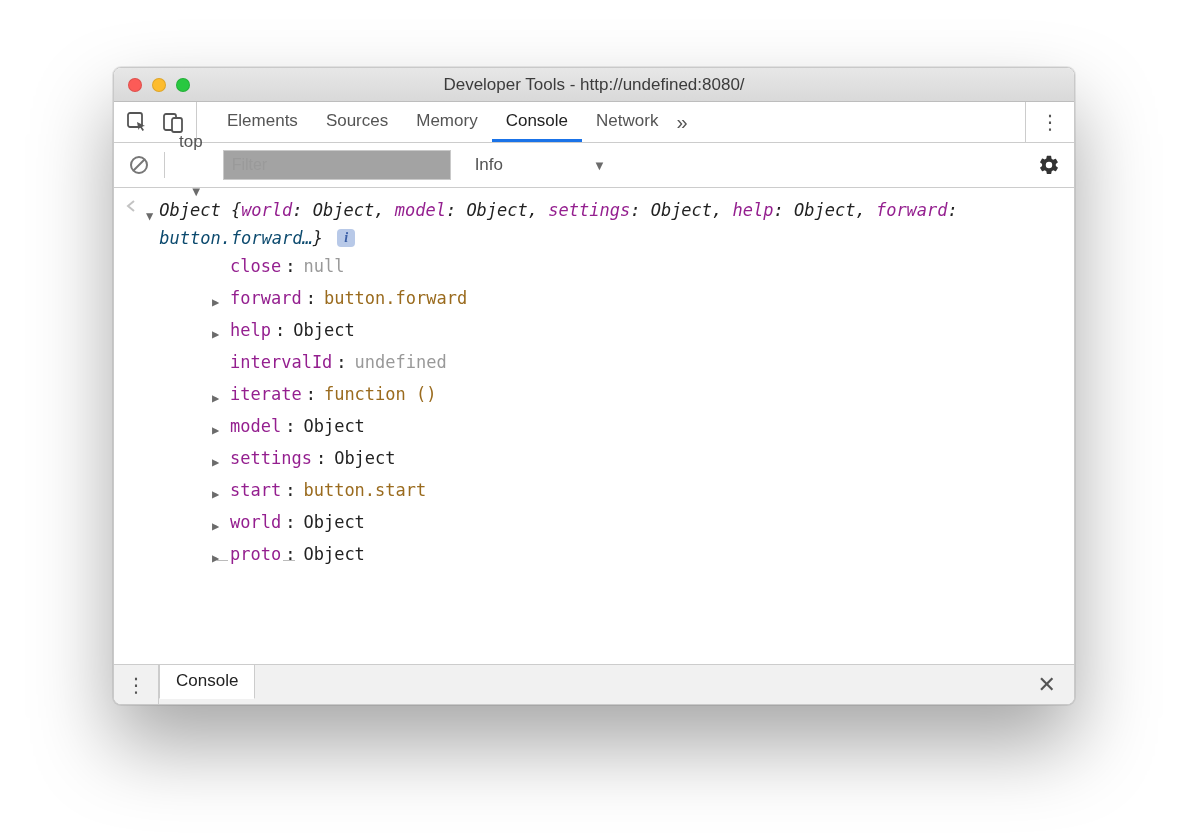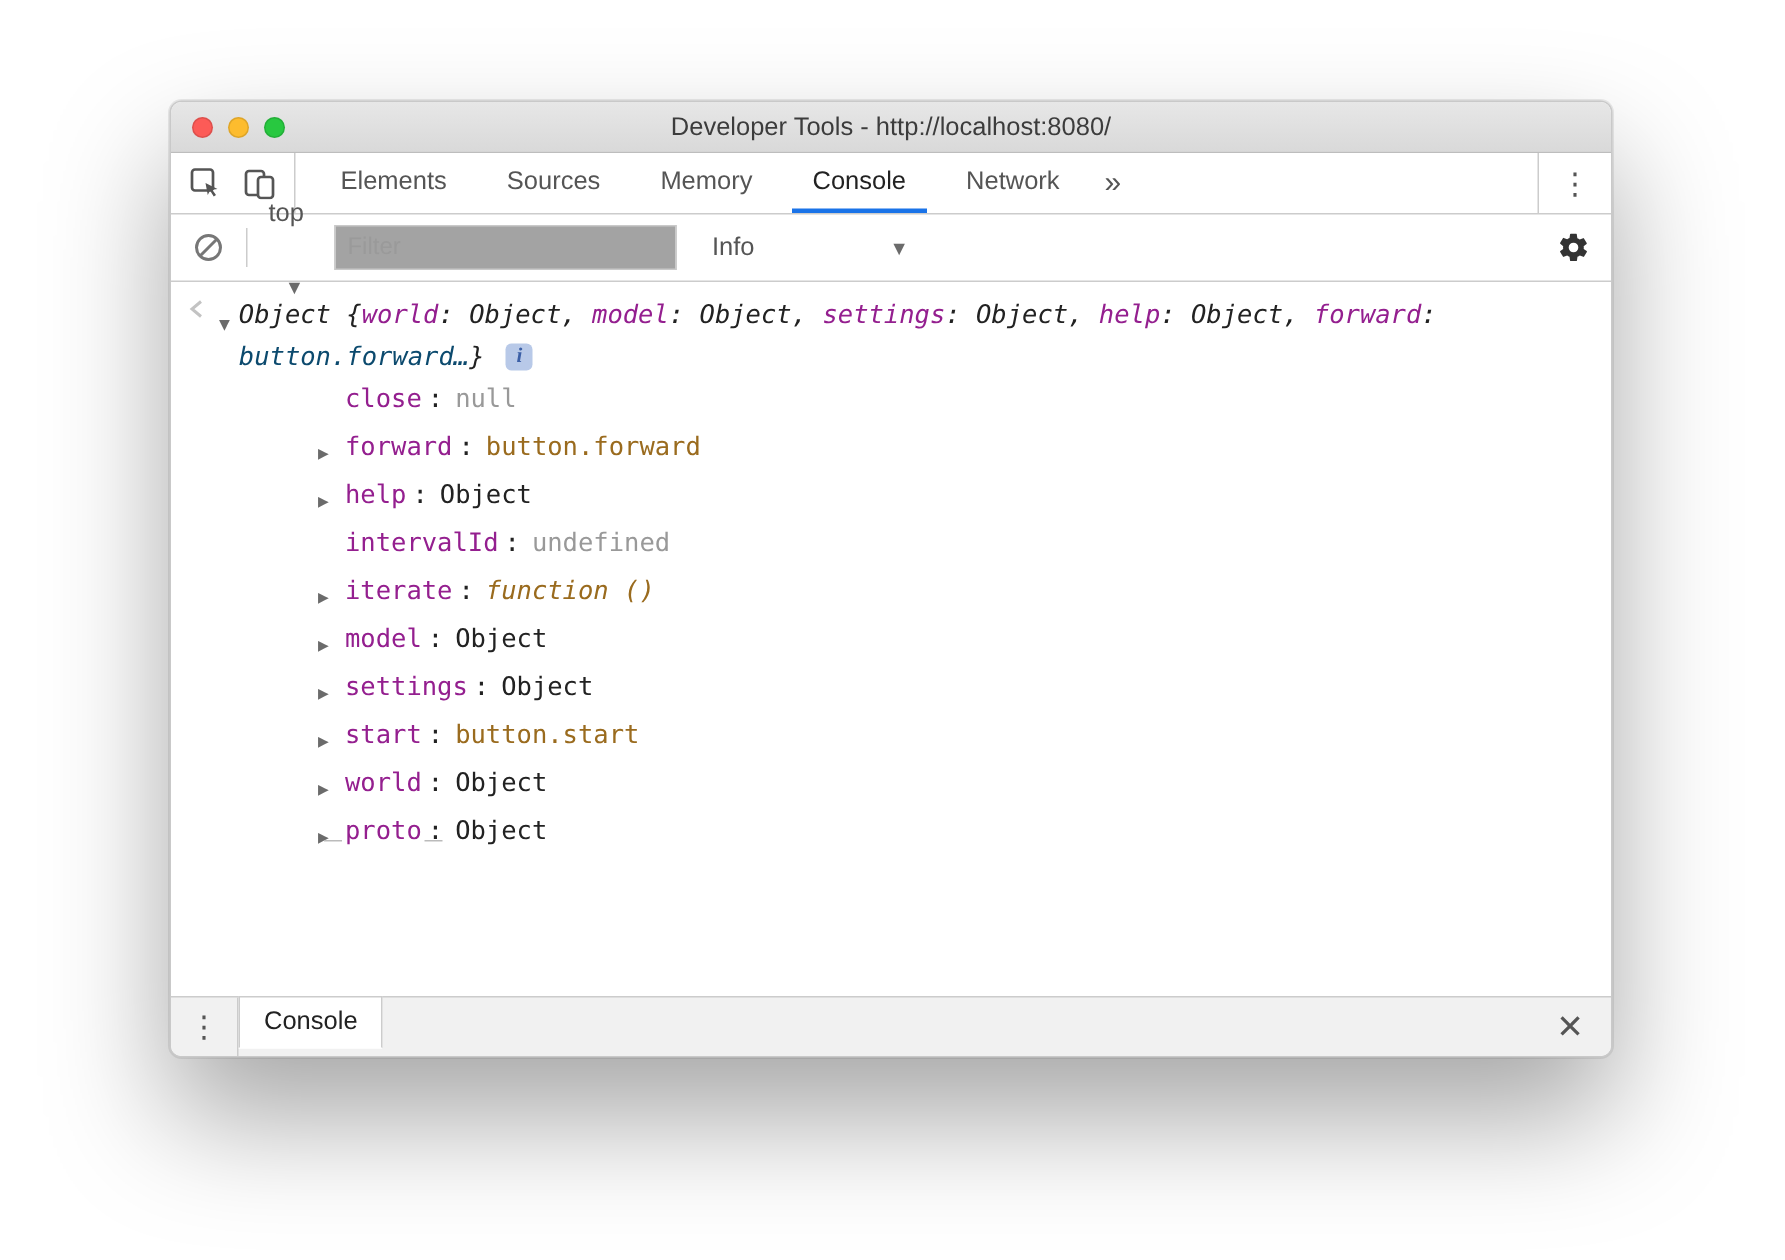--- a/index.html
+++ b/index.html
@@ -77,21 +77,21 @@
     align-items: center;
     gap: 14px;
     padding: 0 12px;
     border-right: 1px solid #ccc;
     height: 100%;
   }
   .tab-list {
     display: flex;
     align-items: center;
     height: 100%;
-    gap: 12px;
+    gap: 0;
     padding-left: 16px;
     flex: 1 1 auto;
   }
   .tab {
     padding: 0 14px;
     height: 100%;
     display: flex;
     align-items: center;
     font-size: 17px;
     color: #555;
@@ -229,21 +229,21 @@
     color: #6b6b6b;
     font-size: 12px;
     padding-top: 4px;
   }
   .tri.blank { visibility: hidden; }
   .trow .k { color: #941f8f; }
   .trow .sep2 { color: #222; padding-right: 4px; }
   .trow .v-obj { color: #222; }
   .trow .v-dim { color: #999; }
   .trow .v-dom { color: #9a6b1e; }
-  .trow .v-fn  { color: #9a6b1e; font-style: italic; }
+  .trow .v-fn  { color: #9a6b1e; }
   .trow.proto { text-decoration: underline dotted rgba(0,0,0,0); }
   .trow.proto .k { color: #941f8f; }
   .trow.proto .dunder {
     color: #941f8f;
     position: relative;
   }
   .trow.proto .dunder::before,
   .trow.proto .dunder::after {
     content: "";
     position: absolute;
@@ -312,21 +312,21 @@
 
 <div class="stage">
   <div class="window">
 
     <div class="titlebar">
       <div class="traffic">
         <div class="tl-dot tl-red"></div>
         <div class="tl-dot tl-yellow"></div>
         <div class="tl-dot tl-green"></div>
       </div>
-      <div class="title">Developer Tools - http://localhost:8080/</div>
+      <div class="title">Developer Tools - http://undefined:8080/</div>
     </div>
 
     <div class="tabs-row">
       <div class="tabs-left">
         <span>
           <svg class="svg-icon" width="22" height="22" viewBox="0 0 22 22">
             <rect x="2" y="2" width="14" height="14" rx="2" ry="2" fill="none" stroke="#555" stroke-width="1.8"></rect>
             <path d="M11 11 L19 15 L15.5 15.5 L18 19 L16.5 20 L14 16 L12.5 19 Z" fill="#555"></path>
           </svg>
         </span>

